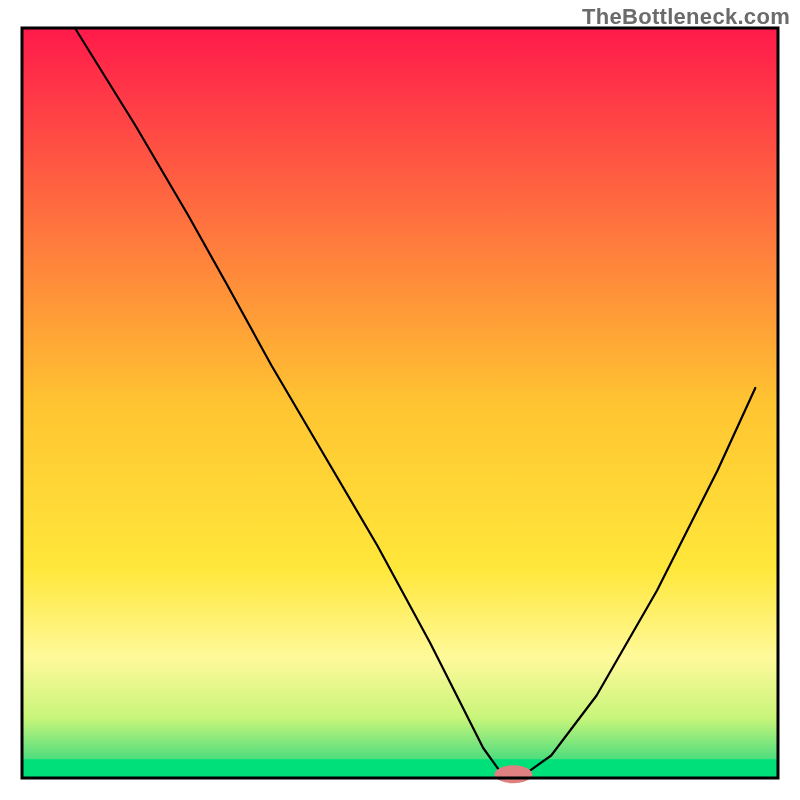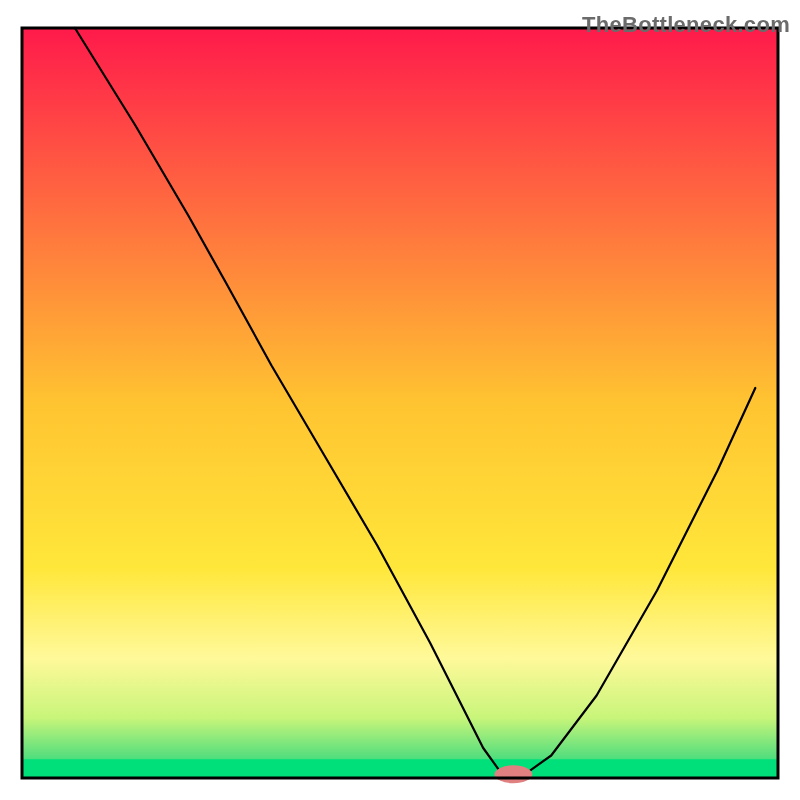--- a/index.html
+++ b/index.html
@@ -10,21 +10,21 @@
     background: #ffffff;
     font-family: Arial, Helvetica, sans-serif;
   }
   .chart-wrap {
     position: relative;
     width: 800px;
     height: 800px;
   }
   .watermark {
     position: absolute;
-    top: 12px;
+    top: 4px;
     right: 10px;
     font-size: 22px;
     font-weight: 600;
     color: #6b6b6b;
     letter-spacing: 0.3px;
     z-index: 10;
   }
   svg {
     display: block;
     position: absolute;

